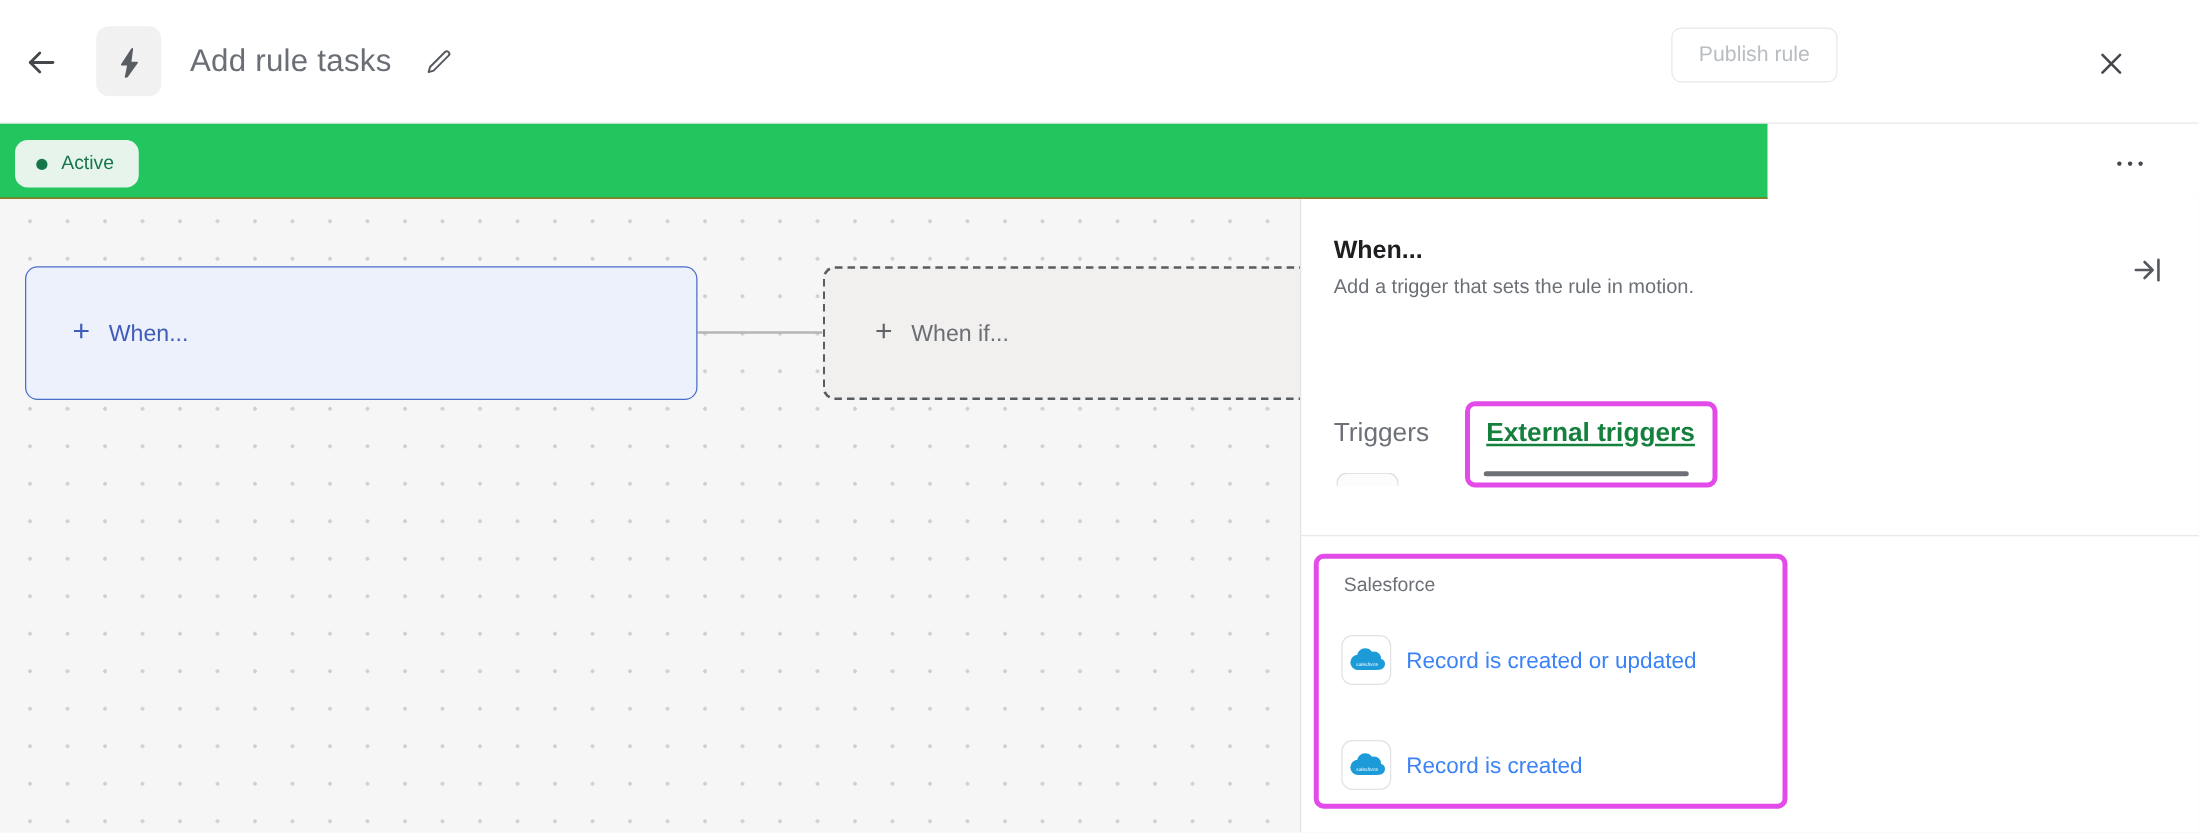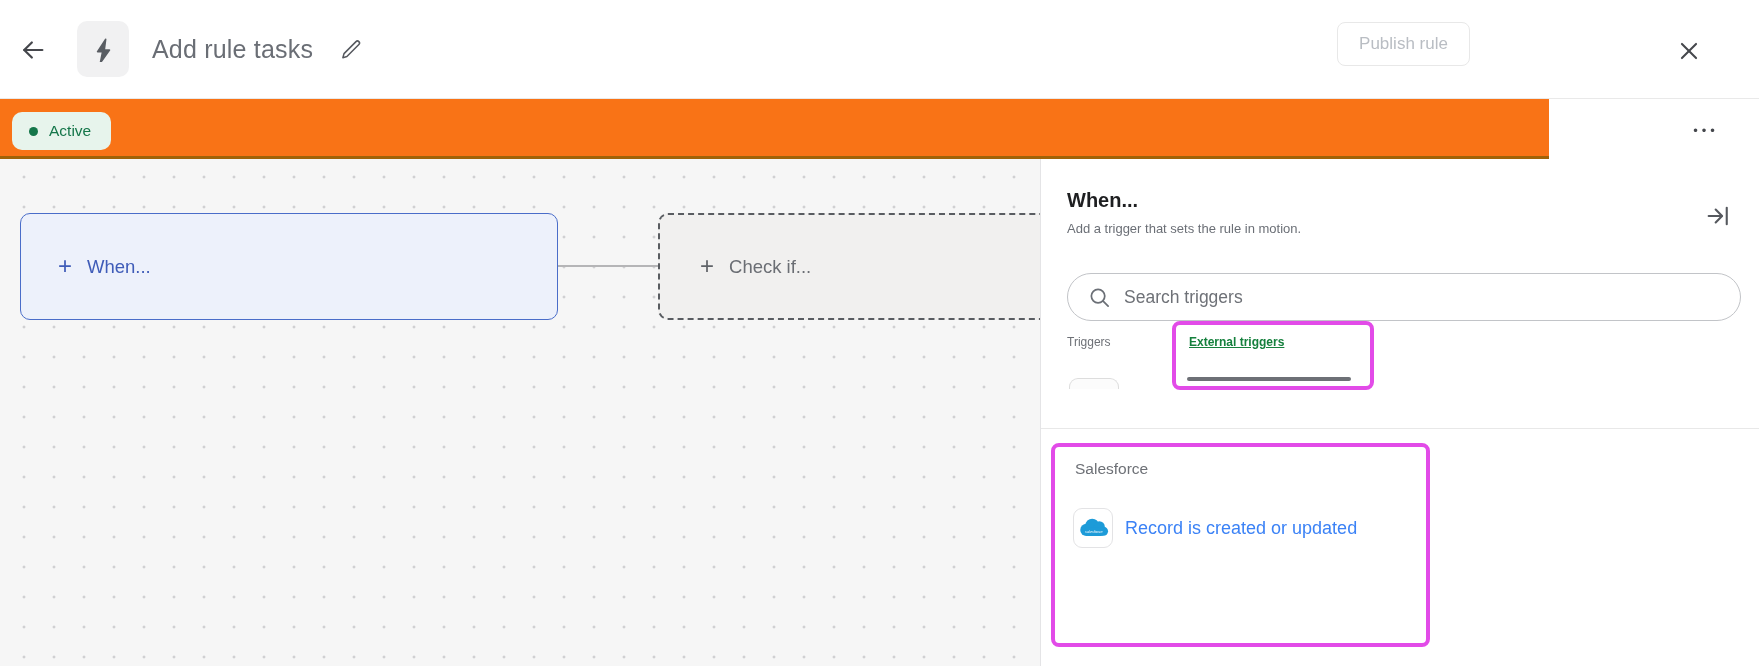--- a/index.html
+++ b/index.html
@@ -42,22 +42,22 @@
     color: #b9bdc3; font-size: 17px; display: flex; align-items: center; justify-content: center;
     cursor: default;
   }
   .close-btn {
     position: absolute; left: 1674px; top: 36px; width: 30px; height: 30px;
     display: flex; align-items: center; justify-content: center; color: #46484d; cursor: pointer;
   }
 
   
   .status-bar {
-    position: absolute; left: 0; top: 99px; width: 1549px; height: 60px;
-    background: #f97316; border-bottom: 3px solid #a16207; z-index: 20;
+    position: absolute; left: 0; top: 99px; width: 1414px; height: 60px;
+    background: #22c55e; border-bottom: 1px solid #a16207; z-index: 20;
   }
   .active-badge {
     position: absolute; left: 12px; top: 13px; height: 38px; padding: 0 20px 0 17px;
     background: #e7f4ec; border-radius: 10px;
     display: flex; align-items: center; gap: 11px;
     color: #15764a; font-size: 15.5px; font-weight: 500;
   }
   .active-dot { width: 9px; height: 9px; border-radius: 50%; background: #15764a; }
   .scope-select {
     position: absolute; right: 114px; top: 0; height: 60px;
@@ -104,39 +104,39 @@
   .panel {
     position: absolute; left: 1040px; top: 159px; width: 719px; height: 507px;
     background: #fff; border-left: 1px solid #e4e4e6; z-index: 10;
   }
   .panel-title {
     position: absolute; left: 26px; top: 30px;
     font-size: 20px; font-weight: 700; color: #1e1f21;
   }
   .panel-subtitle {
     position: absolute; left: 26px; top: 62px;
-    font-size: 13px; color: #6b6f76;
+    font-size: 16px; color: #6b6f76;
   }
   .collapse-btn {
     position: absolute; right: 26px; top: 42px; width: 30px; height: 30px;
     display: flex; align-items: center; justify-content: center; color: #55585e; cursor: pointer;
   }
   .search-box {
     position: absolute; left: 26px; top: 114px; width: 674px; height: 48px;
     border: 1px solid #c2c4c8; border-radius: 24px; background: #fff;
     display: flex; align-items: center; padding: 0 18px 0 20px; gap: 13px;
   }
   .search-box .search-glyph { color: #6b6f76; flex: none; }
   .search-input {
     border: none; outline: none; flex: 1; font-size: 17.5px;
     font-family: "Liberation Sans", sans-serif; color: #1e1f21; background: transparent;
   }
   .search-input::placeholder { color: #6e7177; opacity: 1; }
 
-  .tab { position: absolute; top: 176px; font-size: 12px; cursor: pointer; }
+  .tab { position: absolute; top: 176px; font-size: 21px; cursor: pointer; }
   .tab-triggers { left: 26px; color: #6d7076; }
   .tab-external { left: 148px; color: #15803d; font-weight: 700; text-decoration: underline; }
   .tab-underline {
     position: absolute; left: 146px; top: 218px; width: 164px; height: 4px;
     background: #6d7076; border-radius: 2px;
   }
   .peek-icon {
     position: absolute; left: 28px; top: 219px; width: 50px; height: 11px;
     background: #fcfcfc; border: 1px solid #dddddd; border-bottom: none;
     border-radius: 9px 9px 0 0;
@@ -209,44 +209,35 @@
 </div>
 
 <div class="canvas">
   <div class="connector"></div>
   <div class="node node-when">
     <span class="node-plus">+</span>
     <span>When...</span>
   </div>
   <div class="node node-check">
     <span class="node-plus">+</span>
-    <span>Check if...</span>
+    <span>When if...</span>
   </div>
 </div>
 
 <div class="panel">
   <div class="panel-title">When...</div>
   <div class="panel-subtitle">Add a trigger that sets the rule in motion.</div>
   <div class="collapse-btn">
     <svg width="28" height="28" viewBox="0 0 24 24" fill="none" stroke="currentColor" stroke-width="1.8" stroke-linecap="round" stroke-linejoin="round">
       <path d="M4 12h11"></path>
         <path d="M10 6.5 15.5 12 10 17.5"></path>
         <path d="M19.5 5v14"></path>
     </svg>
   </div>
 
-  <div class="search-box">
-    <span class="search-glyph">
-      <svg width="23" height="23" viewBox="0 0 24 24" fill="none" stroke="currentColor" stroke-width="1.8" stroke-linecap="round">
-        <circle cx="10.5" cy="10.5" r="7"></circle>
-          <path d="M15.8 15.8 21 21"></path>
-      </svg>
-    </span>
-    <input class="search-input" placeholder="Search triggers" style="">
-  </div>
 
   <div class="tab tab-triggers">Triggers</div>
   <div class="tab tab-external">External triggers</div>
   <div class="tab-underline"></div>
   <div class="peek-icon"></div>
   <div class="panel-divider"></div>
 
   <div class="hl-box hl-tab"></div>
   <div class="hl-box hl-section"></div>
 
@@ -261,13 +252,28 @@
           <circle cx="33" cy="15" r="8.5"></circle>
           <circle cx="39.5" cy="22" r="7"></circle>
           <rect x="9" y="16" width="33" height="13.5" rx="6.5"></rect>
         </g>
         <text x="24.5" y="24" font-size="6" font-style="italic" fill="#ffffff" text-anchor="middle" font-family="Liberation Sans, sans-serif">salesforce</text>
       </svg>
     </span>
     <span class="trigger-label">Record is created or updated</span>
   </div>
 
+  <div class="trigger-item trigger-item-2">
+    <span class="app-icon-tile">
+      <svg width="31" height="22" viewBox="0 0 48 34">
+        <g fill="#1d9bd8">
+          <circle cx="13" cy="20" r="9.5"></circle>
+          <circle cx="22" cy="13" r="10.5"></circle>
+          <circle cx="33" cy="15" r="8.5"></circle>
+          <circle cx="39.5" cy="22" r="7"></circle>
+          <rect x="9" y="16" width="33" height="13.5" rx="6.5"></rect>
+        </g>
+        <text x="24.5" y="24" font-size="6" font-style="italic" fill="#ffffff" text-anchor="middle" font-family="Liberation Sans, sans-serif">salesforce</text>
+      </svg>
+    </span>
+    <span class="trigger-label">Record is created</span>
+  </div>
 </div>
 
 </body></html>

